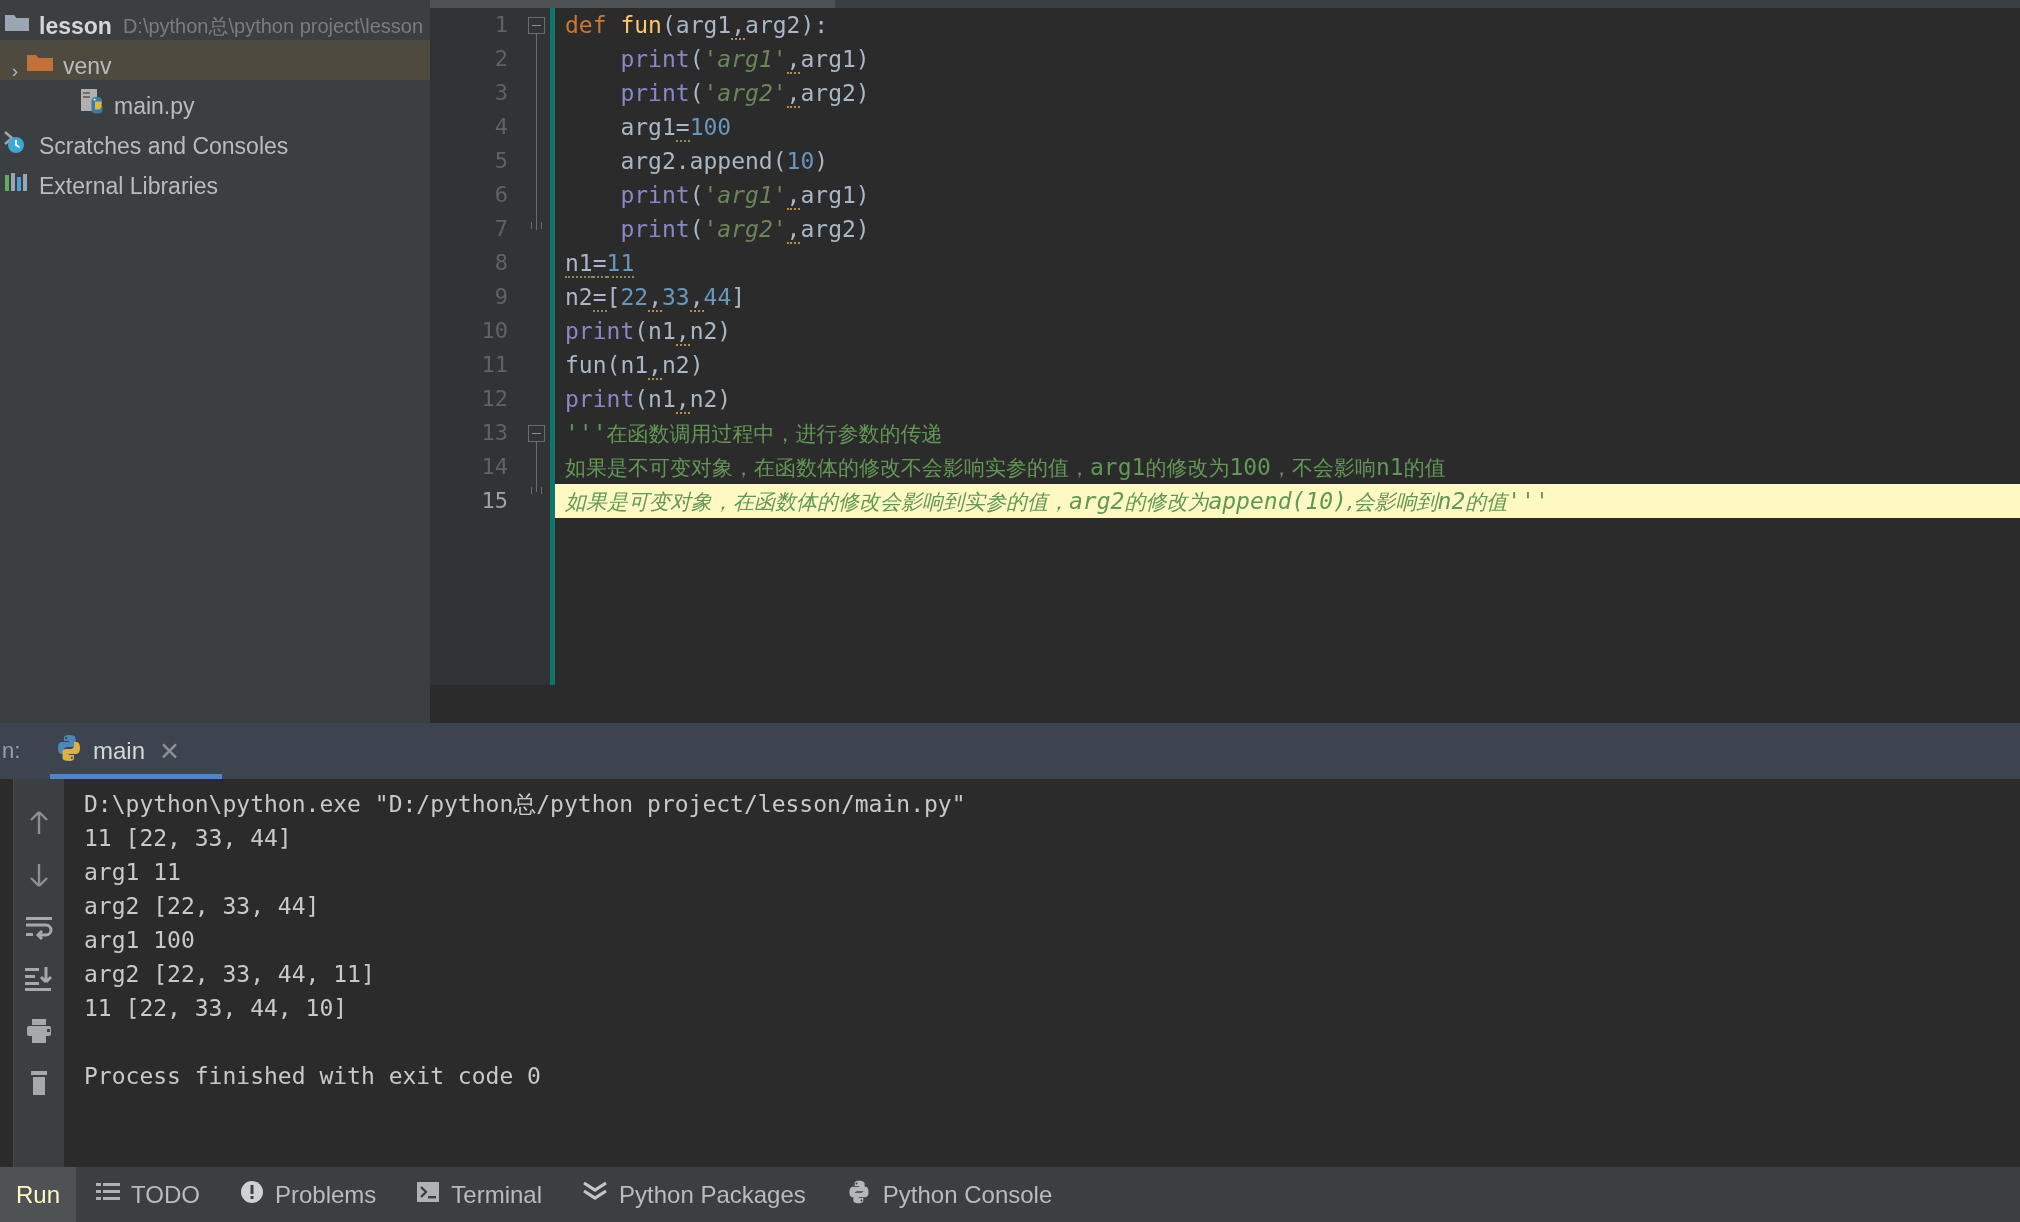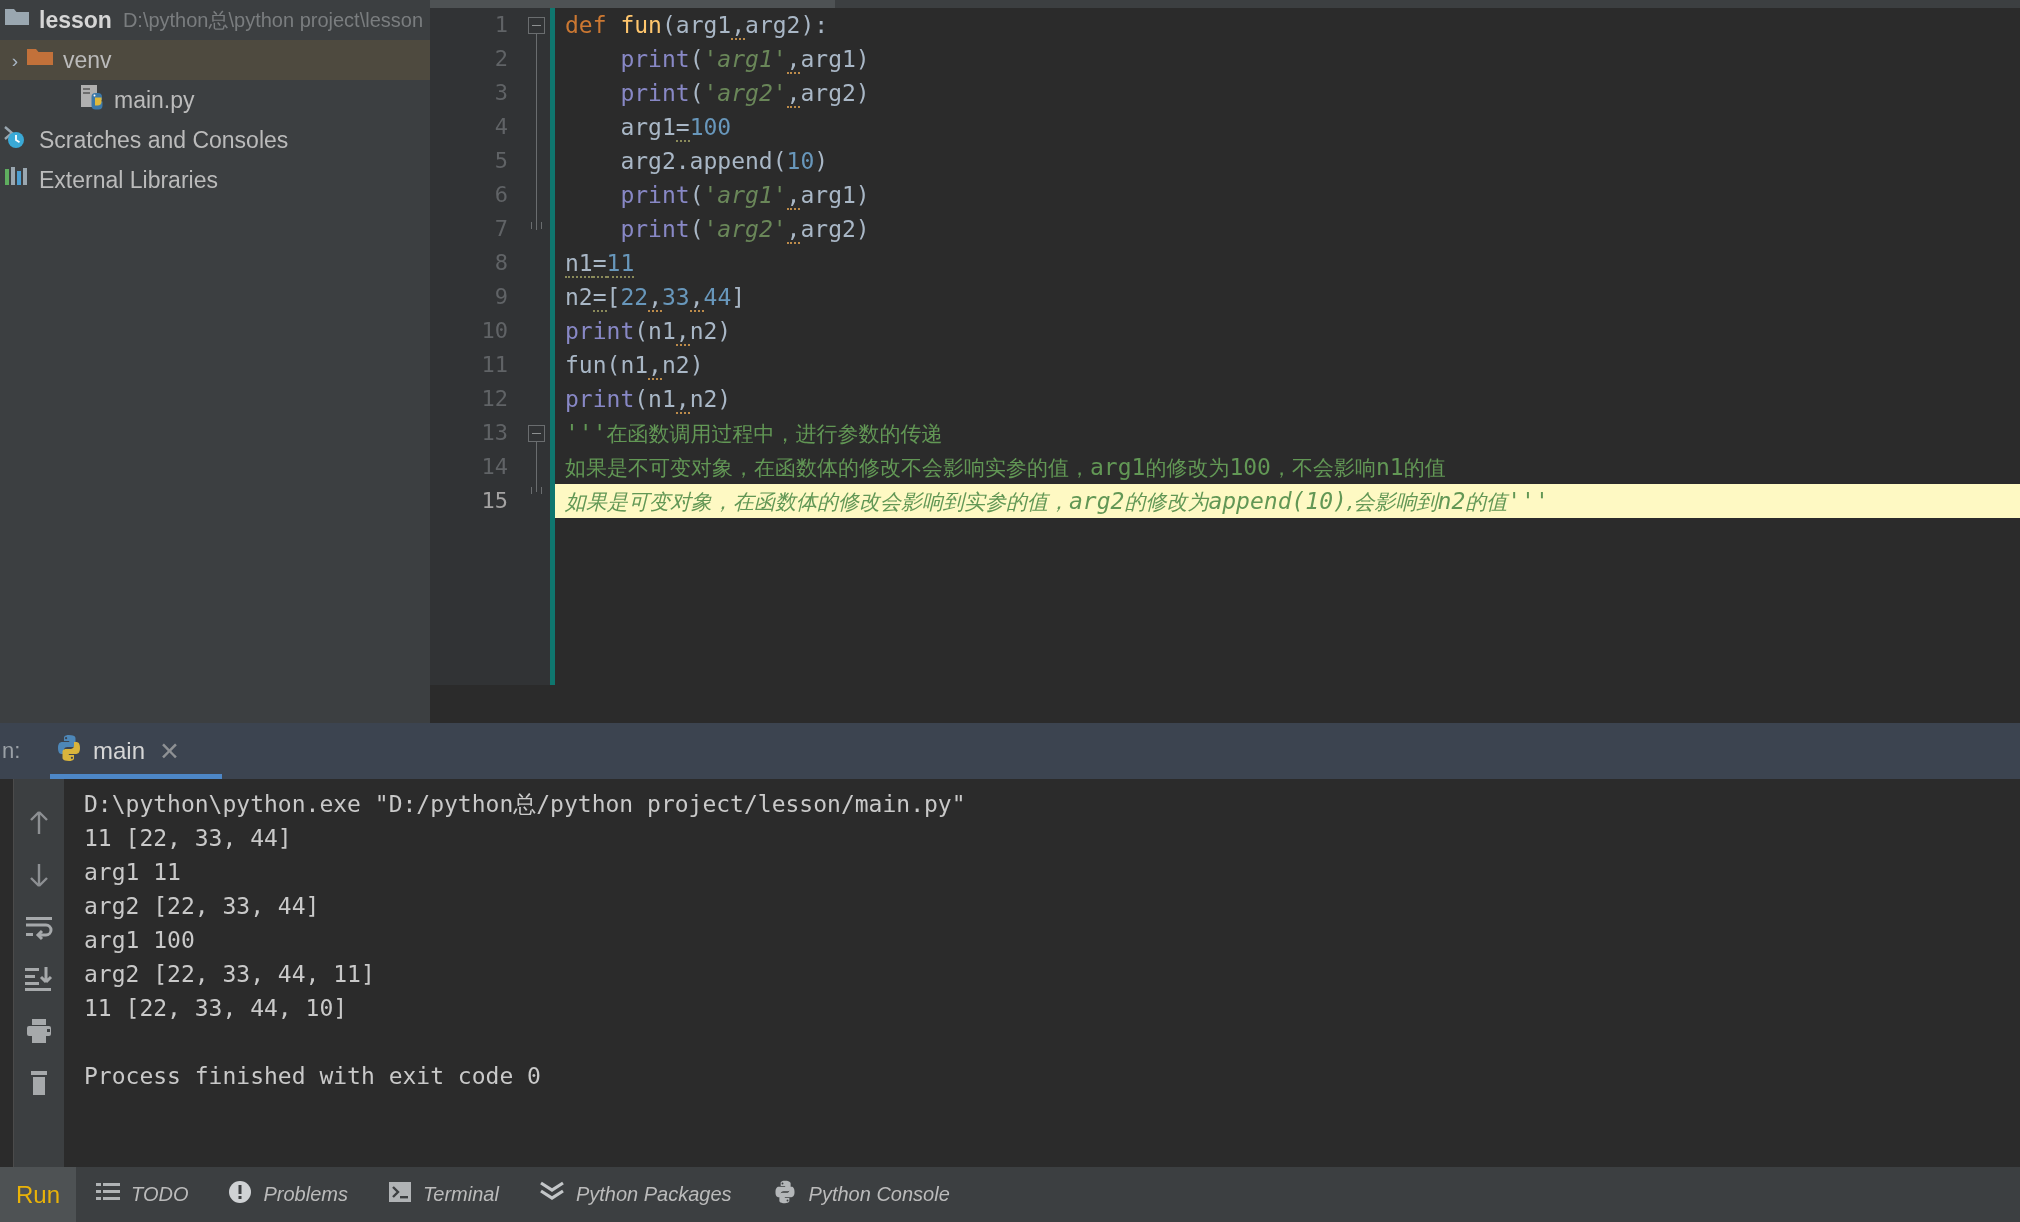--- a/index.html
+++ b/index.html
@@ -12,21 +12,21 @@
   #app { position: relative; width: 2020px; height: 1222px; }
 
   
   #sidebar {
     position: absolute; left: 0; top: 0;
     width: 430px; height: 723px;
     background: #3c3f41;
     overflow: hidden;
   }
   .tree-row {
-    display: flex; align-items: center;
+    display: flex; align-items: flex-end;
     height: 40px; padding-left: 4px;
     color: #bbbbbb; font-size: 23px;
     white-space: nowrap;
   }
   .tree-row.selected { background: #4e4a3f; }
   .tree-arrow {
     width: 22px; flex: 0 0 22px; text-align: center;
     color: #a9b7c6; font-size: 19px; line-height: 1;
   }
   .tree-indent-2 { padding-left: 52px; margin-left: 27px; }
@@ -171,26 +171,26 @@
   
   #statusbar {
     position: absolute; left: 0; top: 1167px;
     width: 2020px; height: 55px;
     background: #3c3f41;
     display: flex; align-items: center;
   }
   #status-run {
     height: 55px; padding: 0 16px;
     display: flex; align-items: center;
-    background: #4e5254; color: #eab308; font-size: 24px;
+    background: #4e5254; color: #fef9c3; font-size: 24px;
   }
   .sb-item {
     display: flex; align-items: center;
     height: 55px; padding: 0 20px;
-    color: #bbbbbb; font-size: 20px; white-space: nowrap; font-style: italic;
+    color: #bbbbbb; font-size: 24px; white-space: nowrap;
   }
   .sb-item .ic { margin-right: 11px; }
 </style>
 </head>
 <body>
 
 <div id="app">
 
   <div id="sidebar">
 

